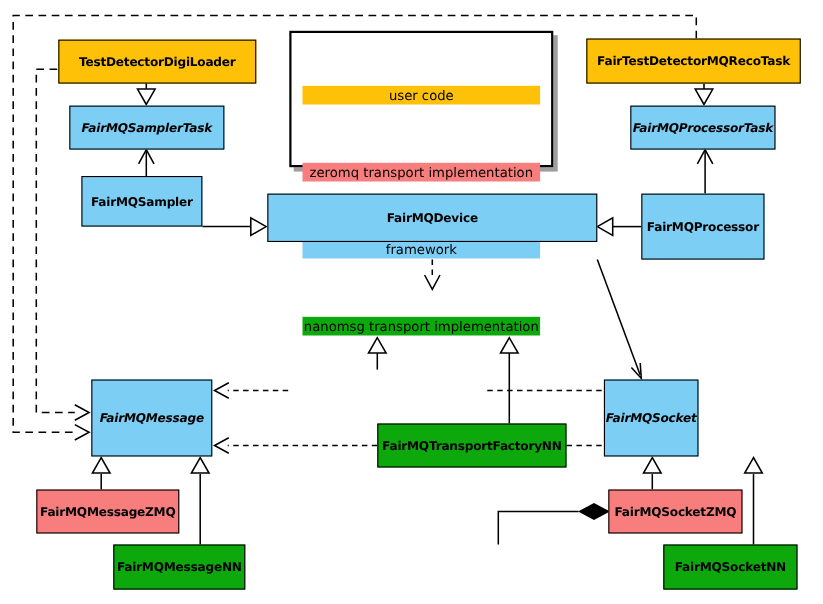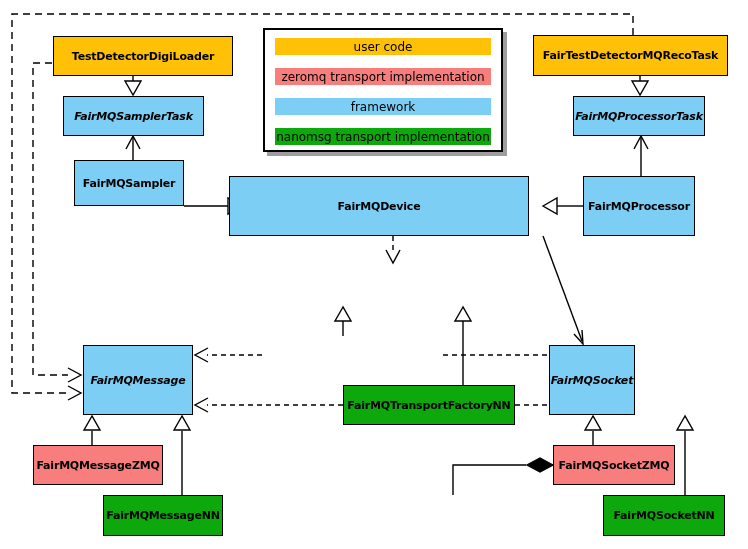--- a/index.html
+++ b/index.html
@@ -41,21 +41,21 @@
     position:absolute;left:263px;top:28px;width:240px;height:124px;
     background:#fff;border:2px solid #000;
     box-shadow:4px 4px 0 #9e9e9e;
     box-sizing:border-box;
     padding:8px 10px 9px 10px;
     display:flex;flex-direction:column;gap:13px;
   }
   .legend .bar{
     height:17px;flex:0 0 17px;
     display:flex;align-items:center;justify-content:center;
-    font-size:12px;color:#000;white-space:nowrap;
+    font-size:12px;color:#000;white-space:nowrap;margin-top:40px;
   }
 </style>
 </head>
 <body>
 
 <div class="canvas">
 
   <svg class="edges" width="748" height="549" viewBox="0 0 748 549">
 
     <g>
@@ -187,21 +187,21 @@
   </div>
   <div class="node cat-framework abstract" style="left:63px;top:96px;width:141px;height:40px">
     <span class="lbl">FairMQSamplerTask</span>
   </div>
   <div class="node cat-framework abstract" style="left:573px;top:96px;width:132px;height:40px">
     <span class="lbl">FairMQProcessorTask</span>
   </div>
   <div class="node cat-framework" style="left:74px;top:160px;width:110px;height:46px">
     <span class="lbl">FairMQSampler</span>
   </div>
-  <div class="node cat-framework" style="left:229px;top:176px;width:300px;height:60px">
+  <div class="node cat-framework" style="left:243px;top:176px;width:300px;height:44px">
     <span class="lbl">FairMQDevice</span>
   </div>
   <div class="node cat-framework" style="left:583px;top:176px;width:112px;height:60px">
     <span class="lbl">FairMQProcessor</span>
   </div>
   <div class="node cat-nanomsg" style="left:343px;top:385px;width:172px;height:40px">
     <span class="lbl">FairMQTransportFactoryNN</span>
   </div>
   <div class="node cat-framework abstract" style="left:83px;top:345px;width:110px;height:70px">
     <span class="lbl">FairMQMessage</span>

